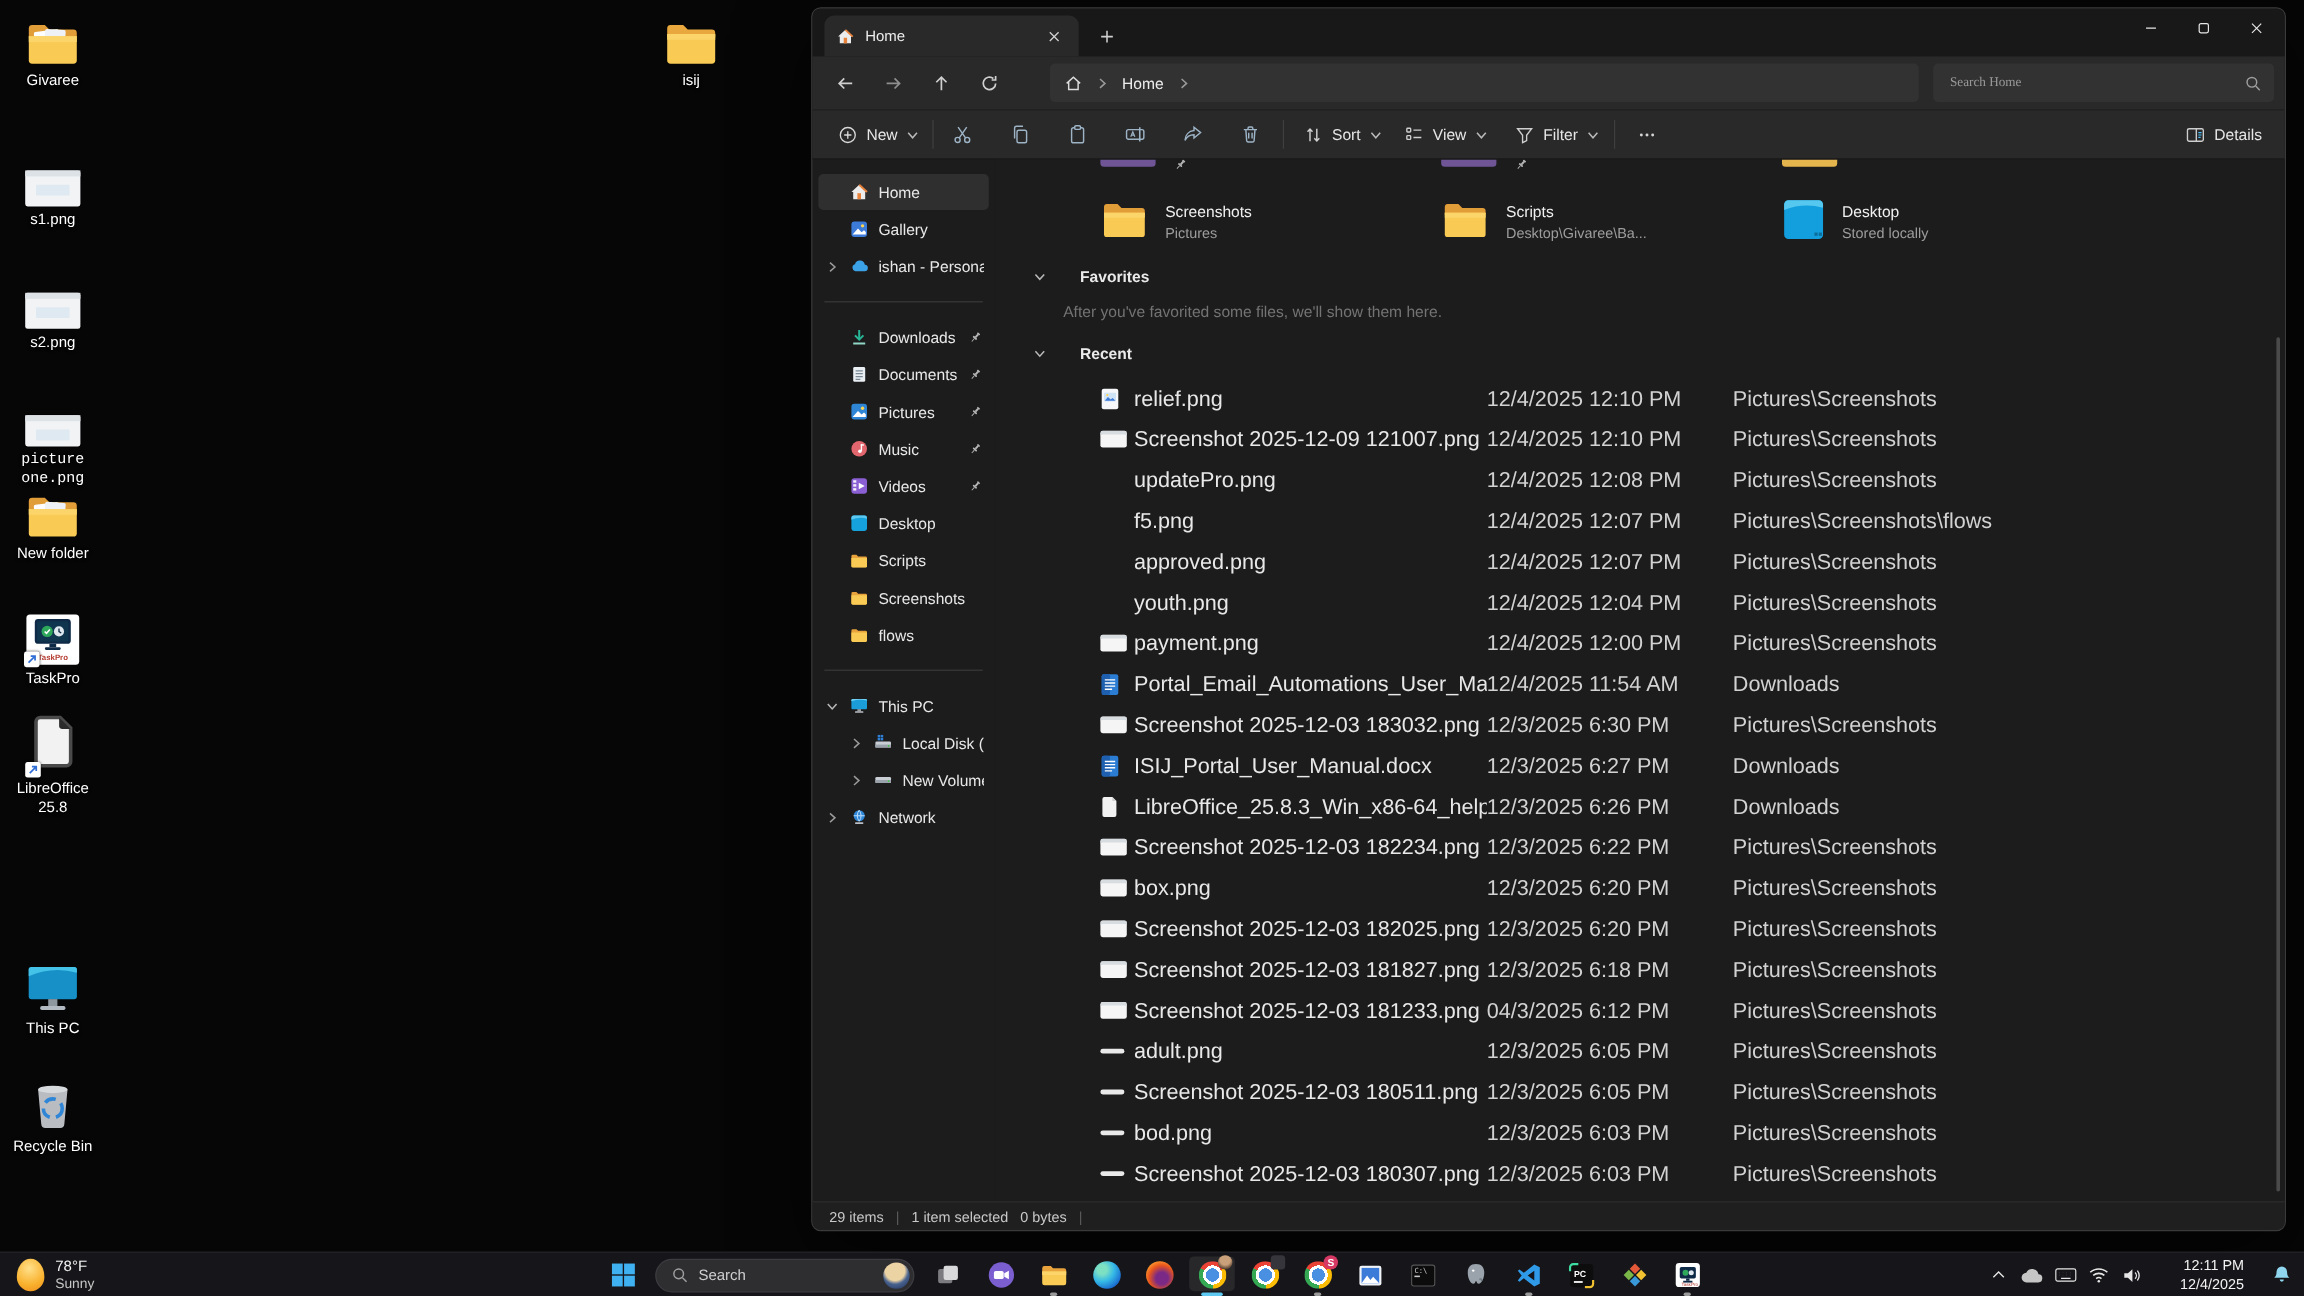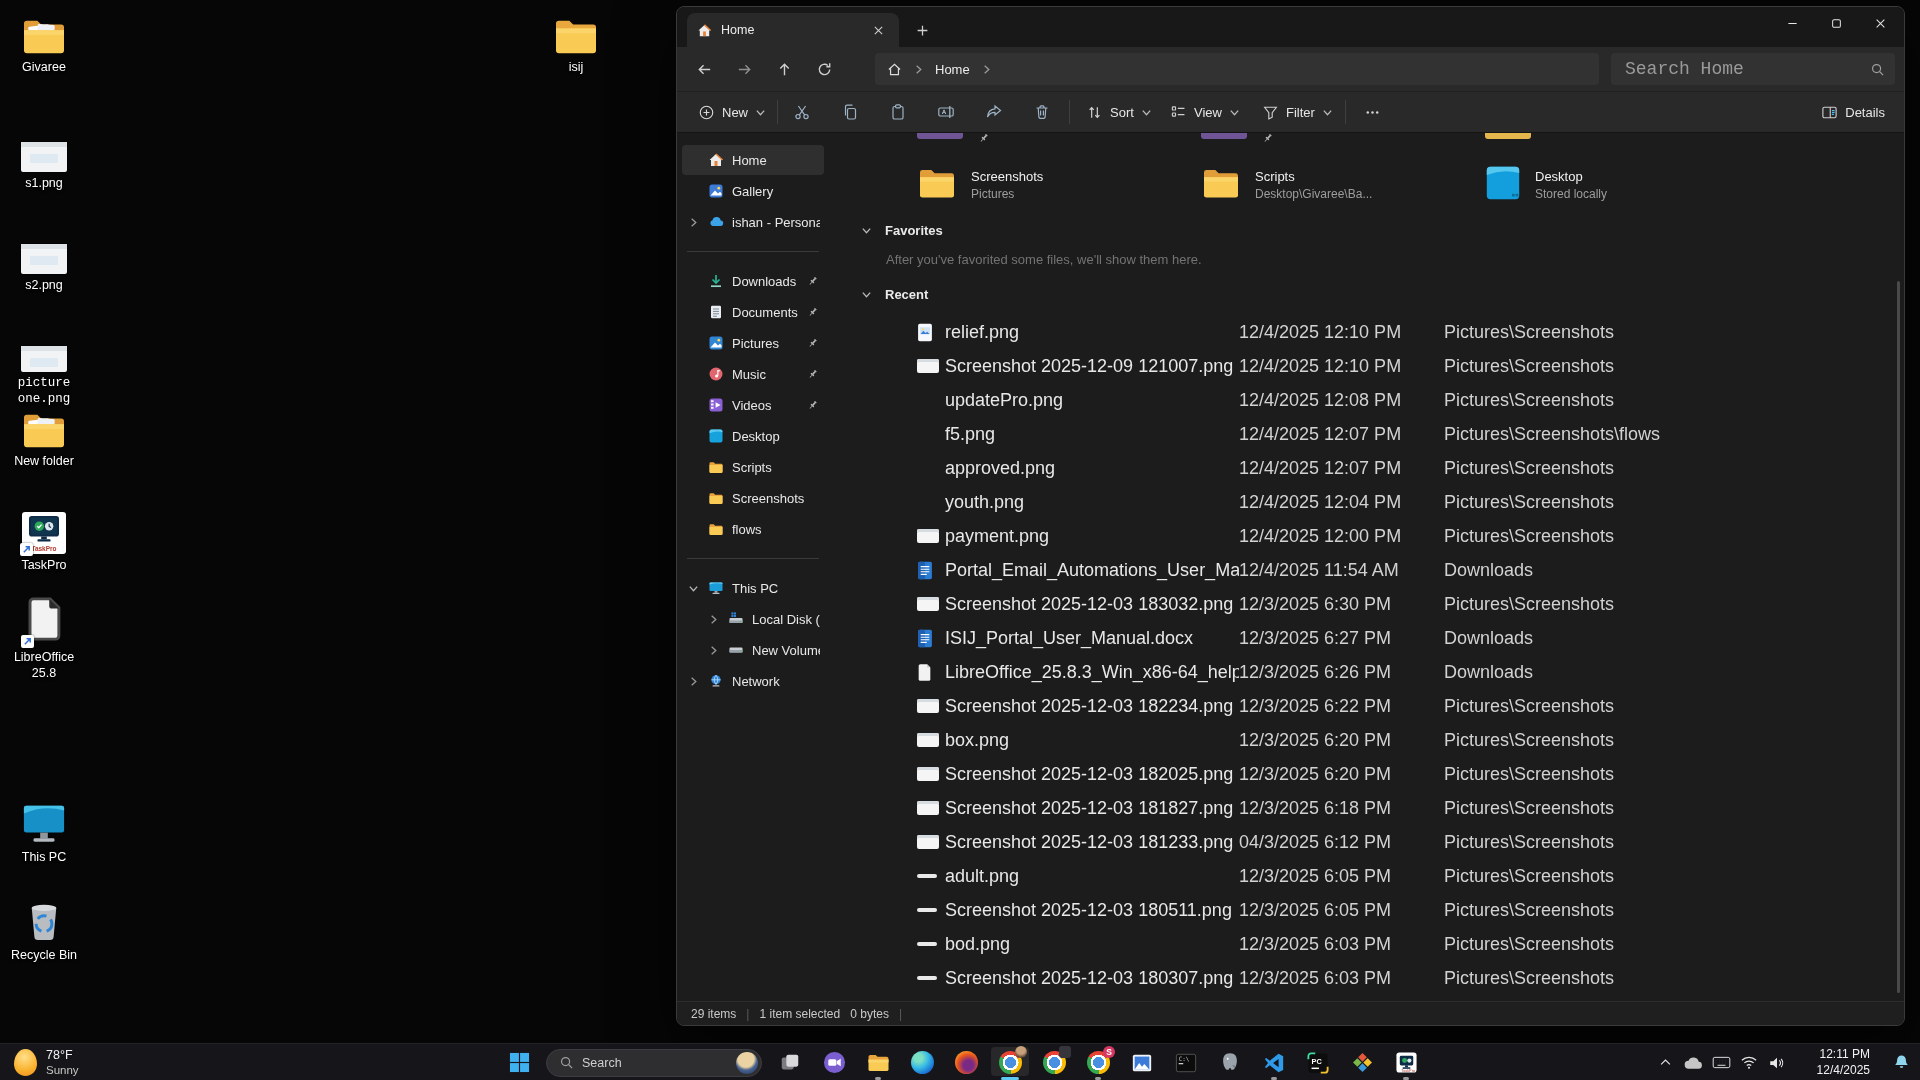--- a/index.html
+++ b/index.html
@@ -38,21 +38,21 @@
   .win-controls{position:absolute;right:2px;top:0;display:flex}
   .wc{width:44px;height:32px;display:flex;align-items:center;justify-content:center}
 
   .navbar{position:absolute;top:40px;left:0;right:0;height:44px;background:#292929}
   .nav-btn{position:absolute;top:6px;width:34px;height:32px;display:flex;align-items:center;justify-content:center;border-radius:4px}
   .crumb{position:absolute;left:198px;top:6px;width:724px;height:32px;background:#323232;border-radius:4px;
          display:flex;align-items:center;padding:0 12px;gap:11px;box-sizing:border-box}
   .crumb-seg{font-size:13px;color:#ececec}
   .searchbox{position:absolute;left:934px;top:6px;width:284px;height:32px;background:#323232;border-radius:4px;
              display:flex;align-items:center;padding:0 10px 0 12px;box-sizing:border-box}
-  .searchbox input{flex:1;background:none;border:none;outline:none;color:#eab308;font-size:18px;font-family:Liberation Mono, monospace}
+  .searchbox input{flex:1;background:none;border:none;outline:none;color:#eab308;font-size:11px;font-family:Liberation Serif, serif}
   .searchbox input::placeholder{color:#9a9a9a}
 
   .toolbar{position:absolute;top:84px;left:0;right:0;height:42px;background:#292929;
            border-top:1px solid #202020;border-bottom:1px solid #141414;box-sizing:border-box}
   .tb-btn{position:absolute;top:5px;height:30px;display:flex;align-items:center;gap:7px;padding:0 9px;
           border-radius:4px;font-size:13px;color:#e6e6e6}
   .tb-ibtn{position:absolute;top:5px;width:38px;height:30px;display:flex;align-items:center;justify-content:center;border-radius:4px}
   .tb-div{position:absolute;top:8px;width:1px;height:24px;background:#3f3f3f}
 
   .sidebar{position:absolute;top:126px;left:0;width:152px;bottom:24px;padding-top:11px;box-sizing:border-box}
@@ -66,21 +66,21 @@
   .sb-item .pin{width:16px;flex:none;display:flex;justify-content:center}
   .sb-sep{height:1px;background:#3a3a3a;margin:14px 10px}
 
   .content{position:absolute;top:126px;left:152px;right:0;bottom:24px;background:#1c1c1c;overflow:hidden}
   .remn{position:absolute;top:0;display:flex;align-items:flex-start;gap:14px}
   .remn .strip{width:46px;height:6px;border-radius:0 0 3px 3px;display:inline-block}
   .remn .pin-sm{margin-top:-2px}
   .tile{position:absolute;top:24px;height:56px;display:flex;align-items:center;gap:14px}
   .tile-name{font-size:13px;color:#f0f0f0}
   .tile-sub{font-size:12px;color:#9d9d9d;margin-top:3px}
-  .sec-hdr{position:absolute;display:flex;align-items:center;gap:13px;font-size:13px;font-weight:bold;color:#eaeaea}
+  .sec-hdr{position:absolute;display:flex;align-items:center;gap:28px;font-size:13px;font-weight:bold;color:#eaeaea}
   .hint{position:absolute;top:119px;left:57px;font-size:13px;color:#737373}
   .file-list{position:absolute;top:182px;left:0;right:16px}
   .frow{height:34px;display:grid;grid-template-columns:28px 294px 205px auto;padding-left:88px;
         align-items:center;font-size:18px;border-radius:4px}
   .fname{color:#e8e8e8;white-space:nowrap;overflow:hidden}
   .fdate,.floc{color:#d2d2d2}
   .fic{display:flex;align-items:center}
   .fthumb{width:22px;height:14px;background:#f5f5f5;border-radius:2px;box-shadow:inset 0 3px 0 #d7dce0;display:inline-block}
   .fdash{width:20px;height:4px;background:#e9e9e9;border-radius:2px;display:inline-block}
   .scrollbar{position:absolute;right:4px;top:148px;width:3px;height:712px;background:#4a4a4a;border-radius:2px}

